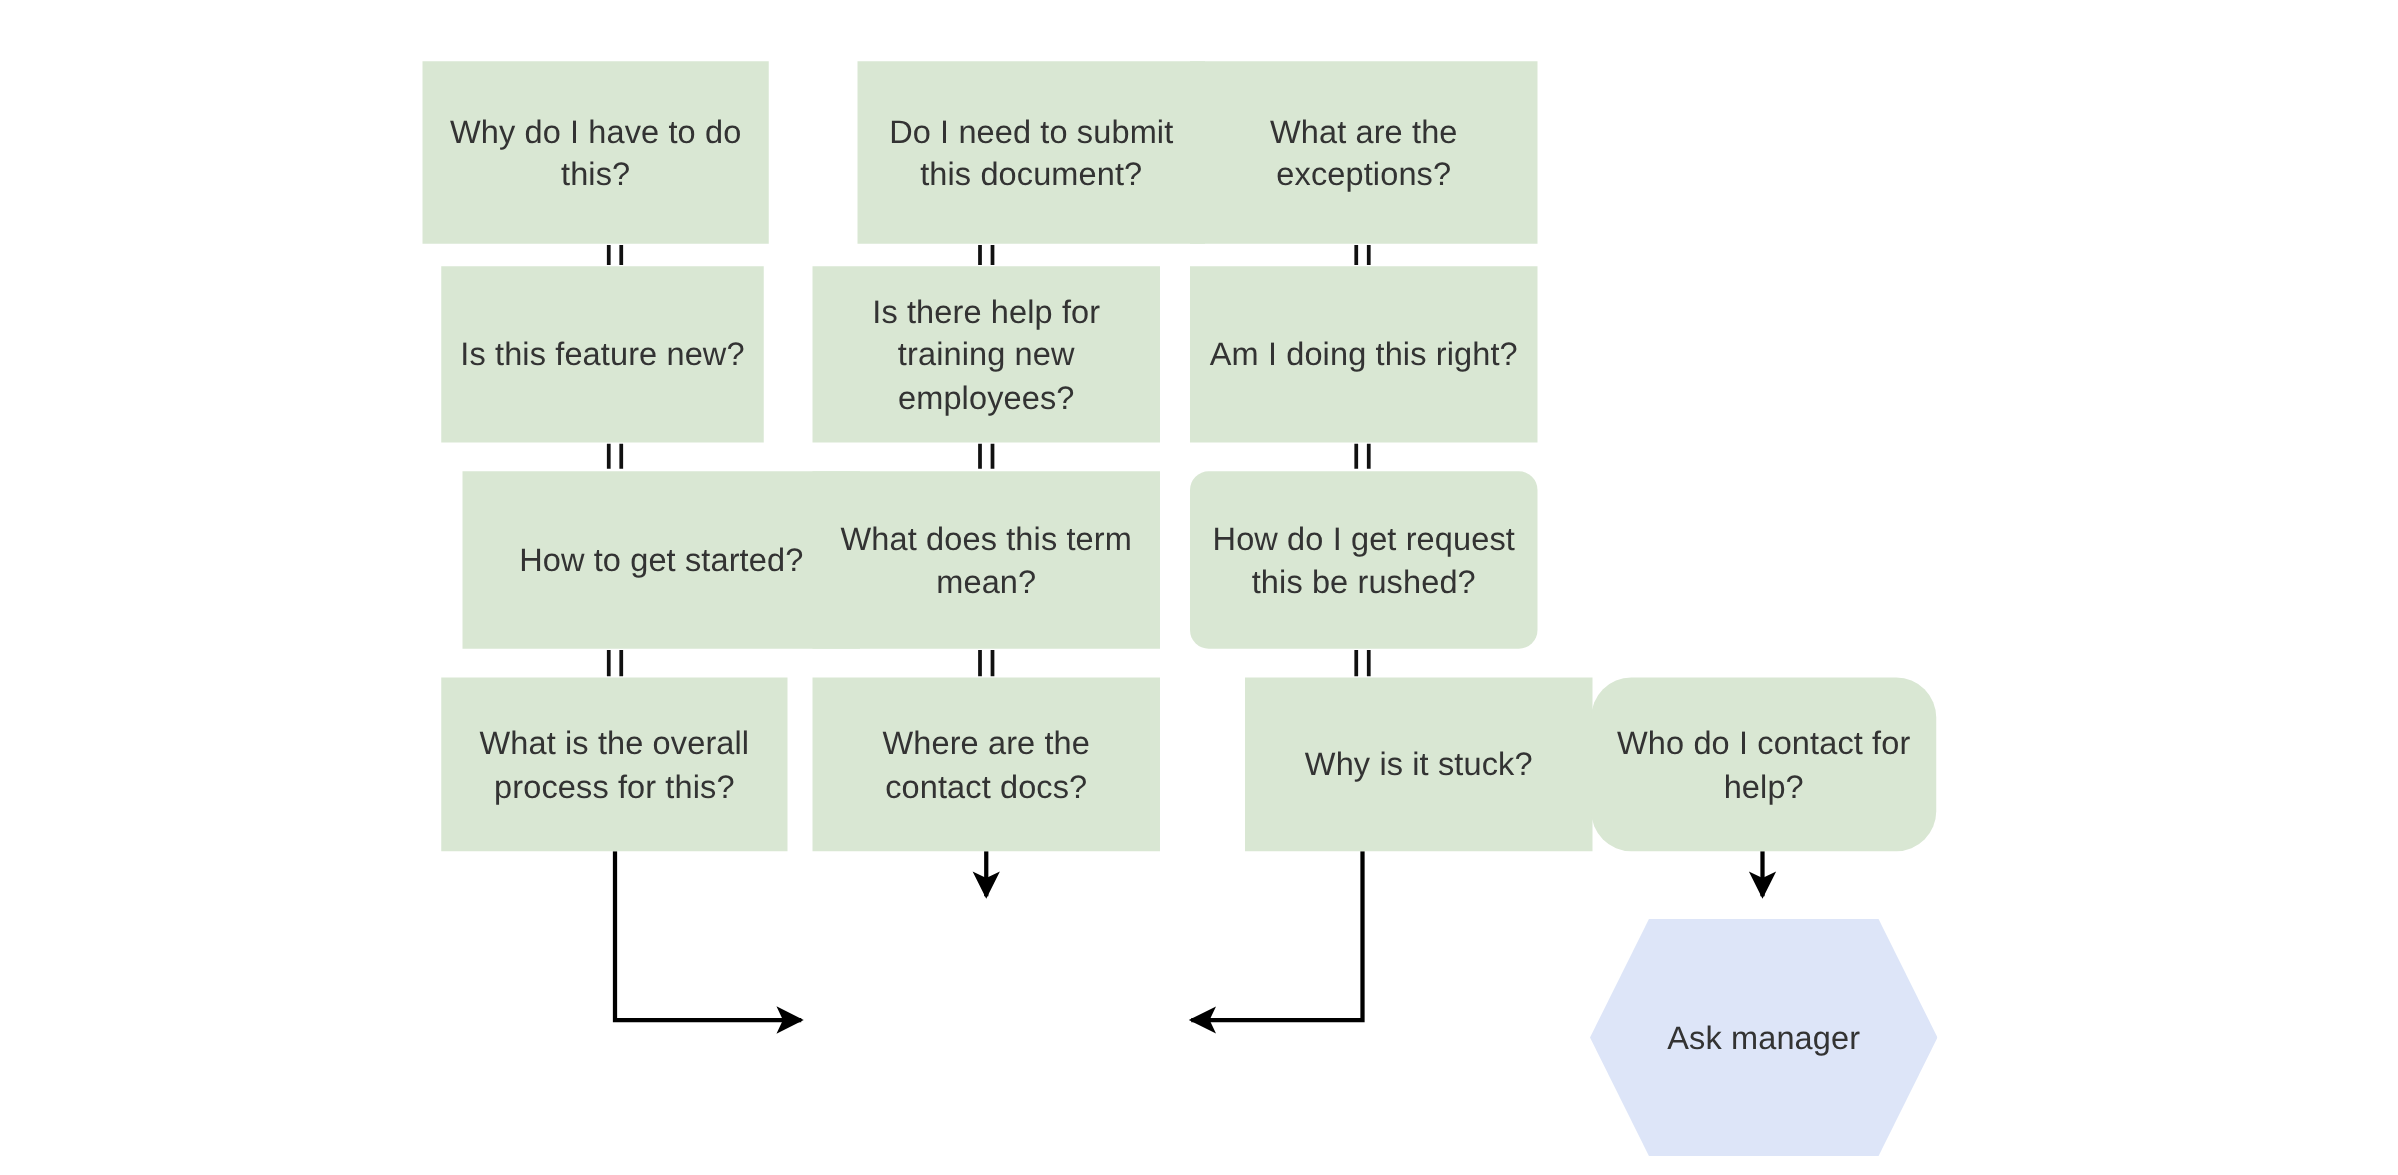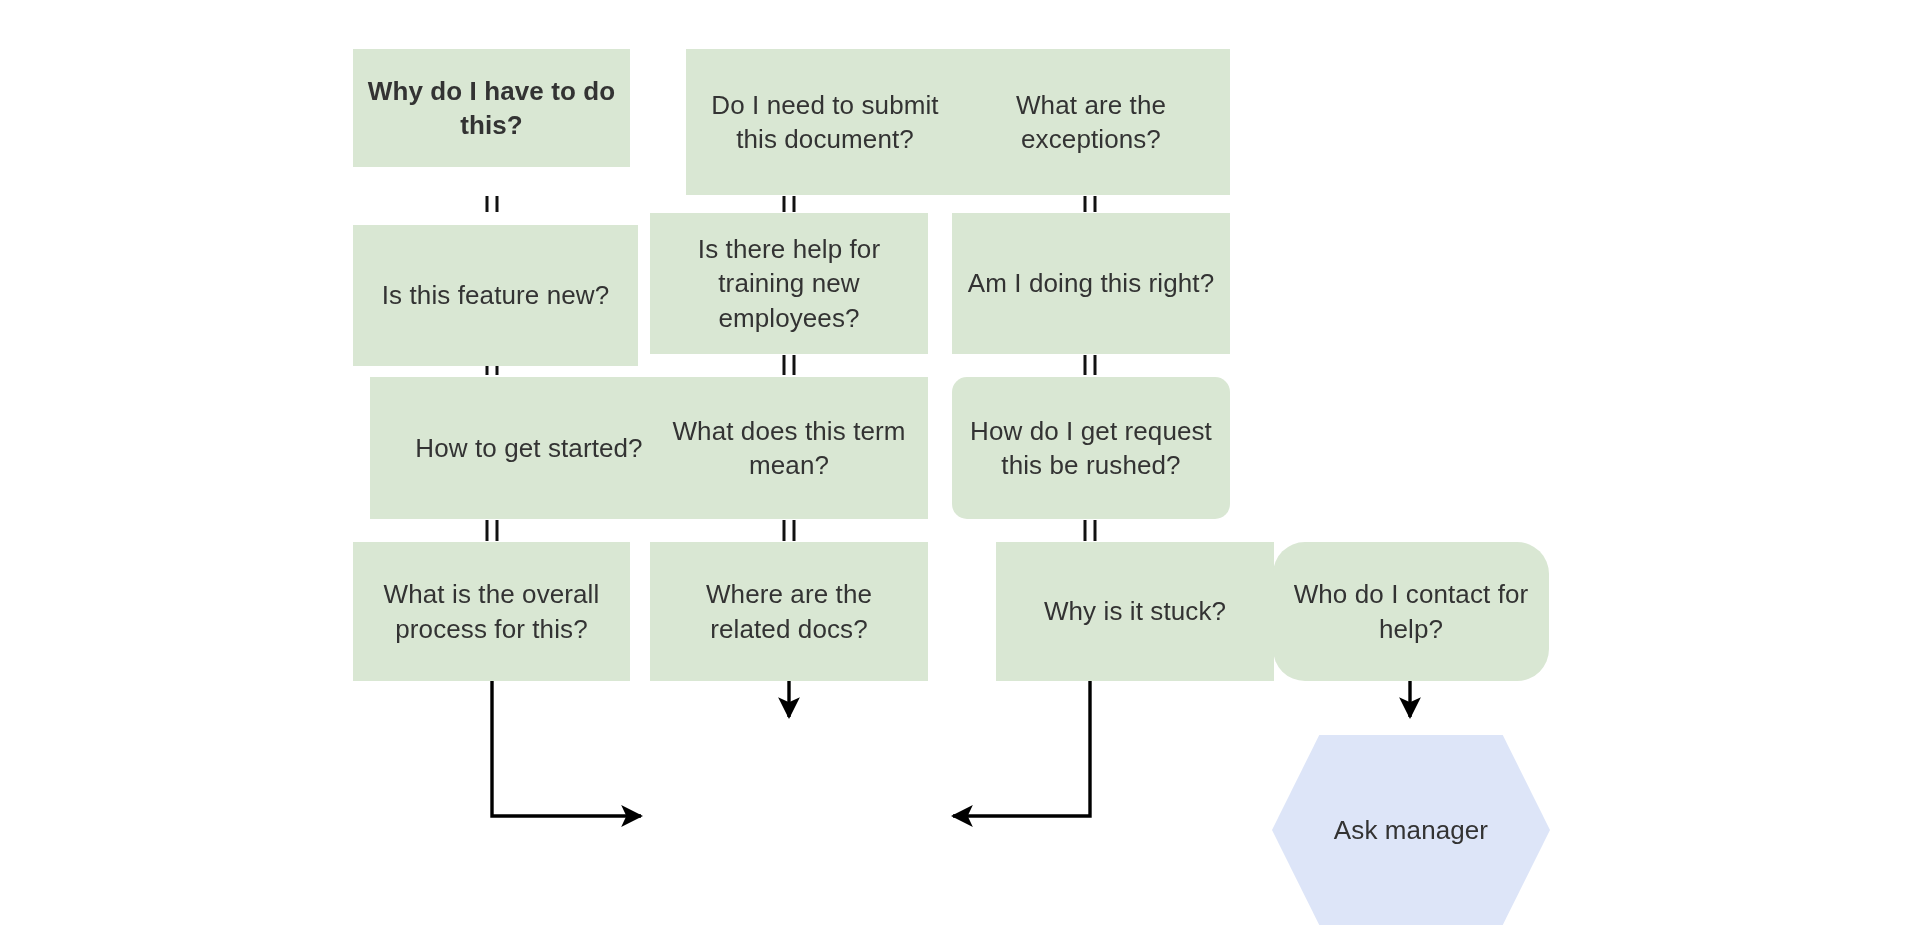--- a/index.html
+++ b/index.html
@@ -93,44 +93,44 @@
 
     <path class="edge" d="M 492 681 L 492 816 L 641 816" marker-end="url(#arrow)"></path>
 
     <path class="edge" d="M 789 681 L 789 717" marker-end="url(#arrow)"></path>
 
     <path class="edge" d="M 1090 681 L 1090 816 L 953 816" marker-end="url(#arrow)"></path>
 
     <path class="edge" d="M 1410 681 L 1410 717" marker-end="url(#arrow)"></path>
   </svg>
 
-  <div class="node process" style="left:353px;top:49px;width:277px;height:118px;font-weight:bold;">
+  <div class="node process" style="left:338px;top:49px;width:277px;height:146px;">
     <span class="label">Why do I have to do this?</span>
   </div>
-  <div class="node process" style="left:353px;top:225px;width:285px;height:141px;">
+  <div class="node process" style="left:353px;top:213px;width:258px;height:141px;">
     <span class="label">Is this feature new?</span>
   </div>
   <div class="node process" style="left:370px;top:377px;width:318px;height:142px;">
     <span class="label">How to get started?</span>
   </div>
   <div class="node process" style="left:353px;top:542px;width:277px;height:139px;">
     <span class="label">What is the overall process for this?</span>
   </div>
 
   <div class="node process" style="left:650px;top:49px;width:278px;height:146px;margin-left:36px;">
     <span class="label">Do I need to submit this document?</span>
   </div>
   <div class="node process" style="left:650px;top:213px;width:278px;height:141px;">
     <span class="label">Is there help for training new employees?</span>
   </div>
   <div class="node process" style="left:650px;top:377px;width:278px;height:142px;">
     <span class="label">What does this term mean?</span>
   </div>
   <div class="node process" style="left:650px;top:542px;width:278px;height:139px;">
-    <span class="label">Where are the related docs?</span>
+    <span class="label">Where are the contact docs?</span>
   </div>
 
   <div class="node process" style="left:952px;top:49px;width:278px;height:146px;">
     <span class="label">What are the exceptions?</span>
   </div>
   <div class="node process" style="left:952px;top:213px;width:278px;height:141px;">
     <span class="label">Am I doing this right?</span>
   </div>
   <div class="node process" style="left:952px;top:377px;width:278px;height:142px;border-radius:15px;">
     <span class="label">How do I get request this be rushed?</span>

